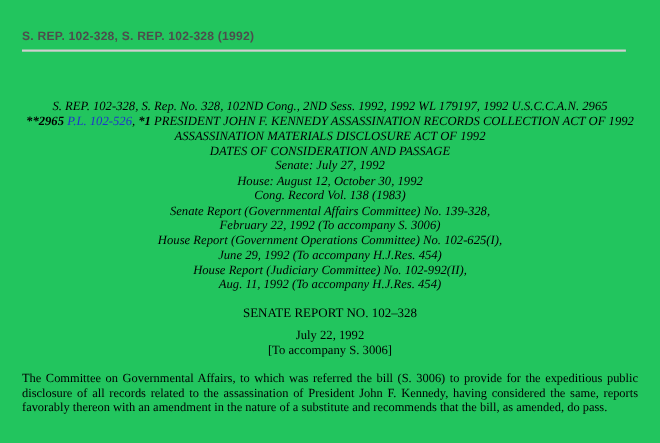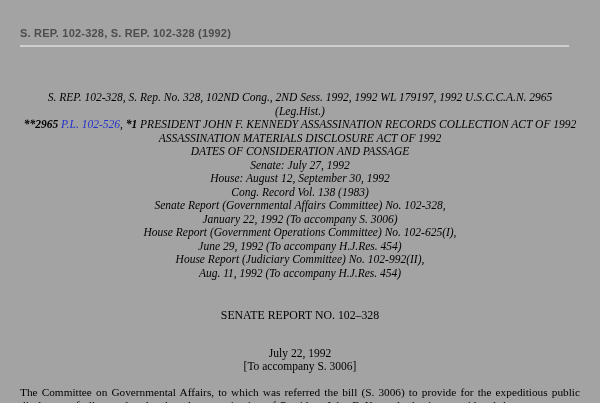--- a/index.html
+++ b/index.html
@@ -1,20 +1,20 @@
 <!DOCTYPE html>
 <html><head>
 <meta charset="utf-8">
 <style>
   html, body { margin: 0; padding: 0; background: #ffffff; }
   .page {
     position: relative;
     width: 600px;
     height: 403px;
-    background: #a3a3a3;
+    background: #22c55e;
     overflow: hidden;
     font-family: "Liberation Serif", serif;
     color: #000000;
   }
   
   .doc-header {
     padding: 27px 20px 0 20px;
   }
   .doc-header-title {
     font-family: "Liberation Sans", sans-serif;
@@ -40,27 +40,27 @@
   }
   .line { white-space: nowrap; }
   .b { font-weight: bold; }
   a.doc-link {
     color: #2233cc;
     text-decoration: none;
     cursor: pointer;
   }
   
   .report-heading {
-    margin-top: 29px;
+    margin-top: 11px;
     text-align: center;
     font-size: 11.8px;
     line-height: 13.5px;
   }
   .report-dates {
-    margin-top: 24px;
+    margin-top: 8px;
     text-align: center;
     font-size: 11.5px;
     line-height: 13.5px;
   }
   
   .body-paragraph {
     margin: 12px 20px 12px 20px;
     font-size: 11.3px;
     line-height: 13.5px;
     text-align: justify;
@@ -72,32 +72,31 @@
 
 <div class="page">
 
   <div class="doc-header">
     <div class="doc-header-title">S. REP. 102-328, S. REP. 102-328 (1992)</div>
   </div>
   <div class="header-rule"></div>
 
   <div class="centered-block">
     <div class="line">S. REP. 102-328, S. Rep. No. 328, 102ND Cong., 2ND Sess. 1992, 1992 WL 179197, 1992 U.S.C.C.A.N. 2965</div>
-    <div class="line">(Leg.Hist.)</div>
     <div class="line"><span class="b">**2965</span>
       <a class="doc-link">P.L. 102-526</a><span>, </span><span class="b">*1</span>
       <span>PRESIDENT JOHN F. KENNEDY ASSASSINATION RECORDS COLLECTION ACT OF 1992</span>
     </div>
     <div class="line">ASSASSINATION MATERIALS DISCLOSURE ACT OF 1992</div>
     <div class="line">DATES OF CONSIDERATION AND PASSAGE</div>
     <div class="line">Senate: July 27, 1992</div>
-    <div class="line">House: August 12, September 30, 1992</div>
+    <div class="line">House: August 12, October 30, 1992</div>
     <div class="line">Cong. Record Vol. 138 (1983)</div>
-    <div class="line">Senate Report (Governmental Affairs Committee) No. 102-328,</div>
-    <div class="line">January 22, 1992 (To accompany S. 3006)</div>
+    <div class="line">Senate Report (Governmental Affairs Committee) No. 139-328,</div>
+    <div class="line">February 22, 1992 (To accompany S. 3006)</div>
     <div class="line">House Report (Government Operations Committee) No. 102-625(I),</div>
     <div class="line">June 29, 1992 (To accompany H.J.Res. 454)</div>
     <div class="line">House Report (Judiciary Committee) No. 102-992(II),</div>
     <div class="line">Aug. 11, 1992 (To accompany H.J.Res. 454)</div>
   </div>
 
   <div class="report-heading">SENATE REPORT NO. 102–328</div>
 
   <div class="report-dates">
     <div class="line">July 22, 1992</div>

